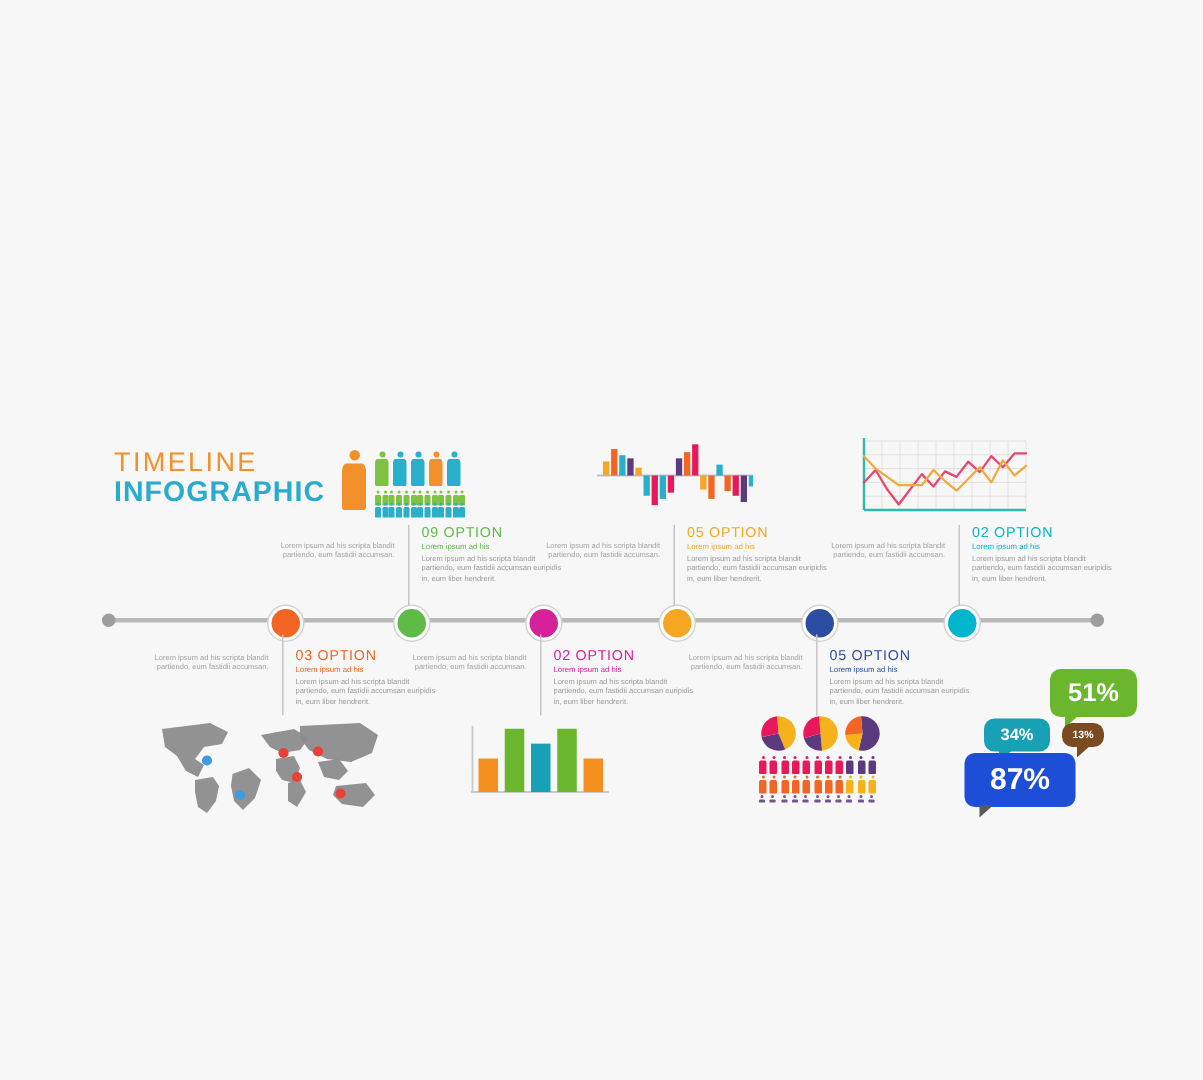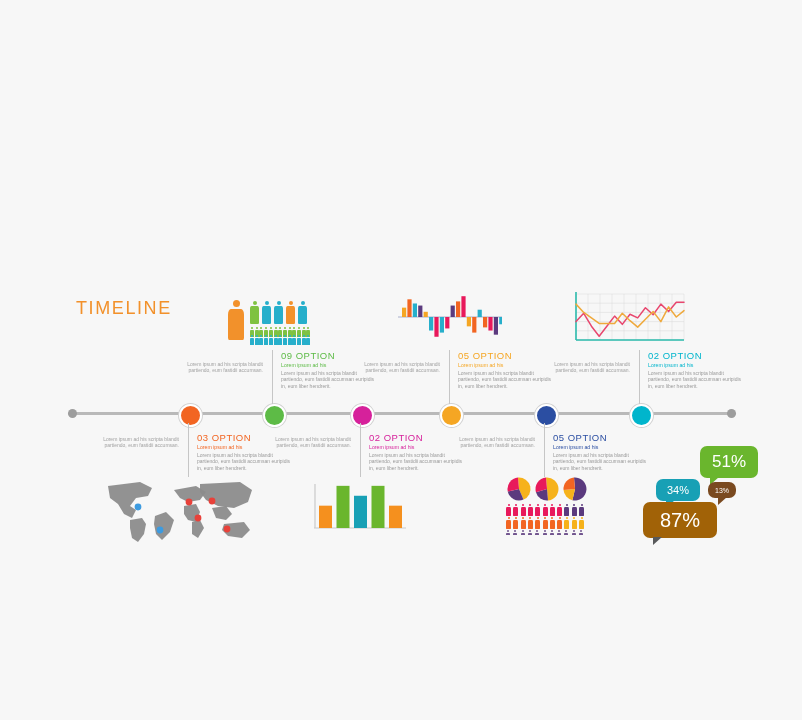--- a/index.html
+++ b/index.html
@@ -38,31 +38,32 @@
   
   .gfx{position:absolute;}
 
   
   .person{display:inline-block;position:relative;}
   .person i{position:absolute;display:block;background:currentColor;}
   .p-head{border-radius:50%;}
   .p-body{border-radius:18% 18% 8% 8%;}
 
   
-  .badge{position:absolute;border-radius:7px;color:#fff;font-weight:normal;
+  .badge{position:absolute;border-radius:7px;color:#fff;font-weight:bold;
          display:flex;align-items:center;justify-content:center;}
   .badge .tail{position:absolute;width:0;height:0;}
 </style>
 </head>
 <body>
 
 <div id="stage">
 
   <div class="title-block">
     <div class="title-1">TIMELINE</div>
+    <div class="title-2">INFOGRAPHIC</div>
   </div>
 
   <div class="spine"></div>
   <div class="cap left"></div>
   <div class="cap right"></div>
 
   <div id="nodes">
       <div class="node" style="left: 179px; background: rgb(242, 101, 34);"></div>
       <div class="stem" style="left: 188px; top: 399px; height: 54px;"></div>
       <div class="node" style="left: 263px; background: rgb(93, 187, 70);"></div>
@@ -464,16 +465,16 @@
       <span class="person" style="color: rgb(91, 58, 126); width: 4px; height: 5px; position: absolute; left: 73px; top: 26px; opacity: 0.85;">
         <i class="p-head" style="width: 2px; height: 2px; left: 1px; top: 0px;"></i>
         <i class="p-body" style="width: 4px; height: 2.5px; left: 0px; top: 2.5px;"></i>
       </span>
     </div>
 
   <div id="badges">
       <div class="badge" style="left: 700px; top: 422px; width: 58px; height: 32px; background: rgb(106, 182, 45); font-size: 17px;">51%<span class="tail" style="left: 10px; bottom: -7px; border-left: 9px solid rgb(106, 182, 45); border-bottom: 8px solid transparent;"></span></div>
       <div class="badge" style="left: 656px; top: 455px; width: 44px; height: 22px; background: rgb(24, 160, 181); font-size: 11px;">34%<span class="tail" style="left: 10px; bottom: -7px; border-left: 9px solid rgb(24, 160, 181); border-bottom: 8px solid transparent;"></span></div>
       <div class="badge" style="left: 708px; top: 458px; width: 28px; height: 16px; background: rgb(122, 74, 32); font-size: 7px;">13%<span class="tail" style="left: 10px; bottom: -7px; border-left: 9px solid rgb(122, 74, 32); border-bottom: 8px solid transparent;"></span></div>
-      <div class="badge" style="left: 643px; top: 478px; width: 74px; height: 36px; background: #a16207; font-size: 20px;">87%<span class="tail" style="left: 10px; bottom: -7px; border-left: 9px solid rgb(88, 89, 91); border-bottom: 8px solid transparent;"></span></div>
+      <div class="badge" style="left: 643px; top: 478px; width: 74px; height: 36px; background: #1d4ed8; font-size: 20px;">87%<span class="tail" style="left: 10px; bottom: -7px; border-left: 9px solid rgb(88, 89, 91); border-bottom: 8px solid transparent;"></span></div>
     </div>
 
 </div>
 
 </body></html>

